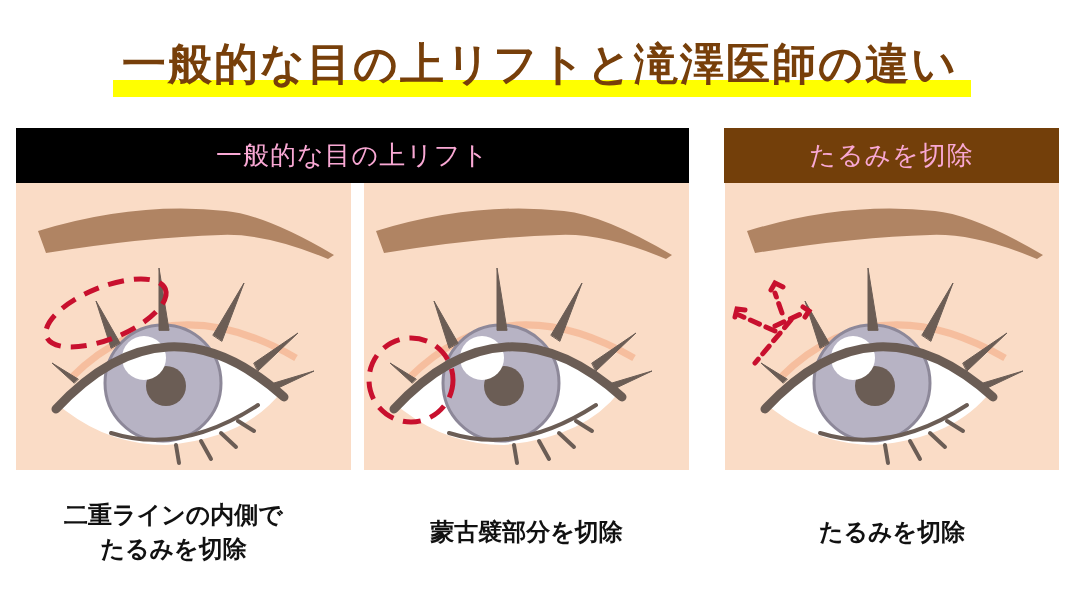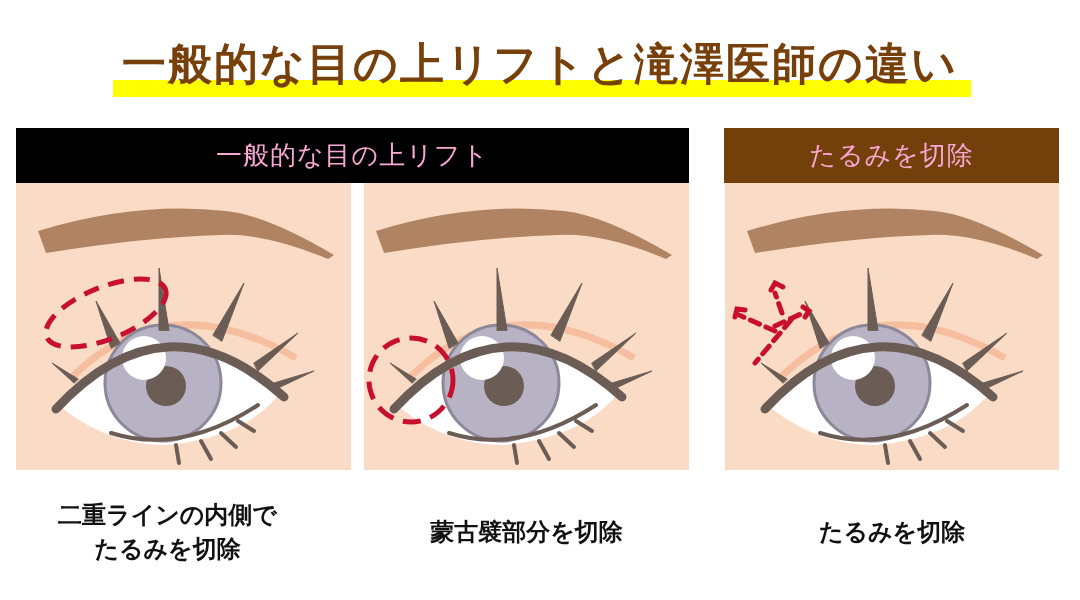--- a/index.html
+++ b/index.html
@@ -29,21 +29,21 @@
   }
   .panel svg { display: block; width: 100%; height: 100%; }
   #p1 { left: 16px; width: 335px; }
   #p2 { left: 364px; width: 325px; }
   #p3 { left: 725px; width: 334px; }
   .caption {
     position: absolute; top: 492px; height: 80px; text-align: center;
     font-size: 24px; line-height: 34px; color: #111111; font-weight: bold;
     display: flex; flex-direction: column; justify-content: center;
   }
-  #c1 { left: 0; width: 335px; }
+  #c1 { left: 6px; width: 335px; }
   #c2 { left: 364px; width: 325px; }
   #c3 { left: 725px; width: 334px; }
 </style>
 </head>
 <body>
 
 <div class="title-wrap">
   <div class="title-highlight"></div>
   <div class="title">一般的な目の上リフトと滝澤医師の違い</div>
 </div>

